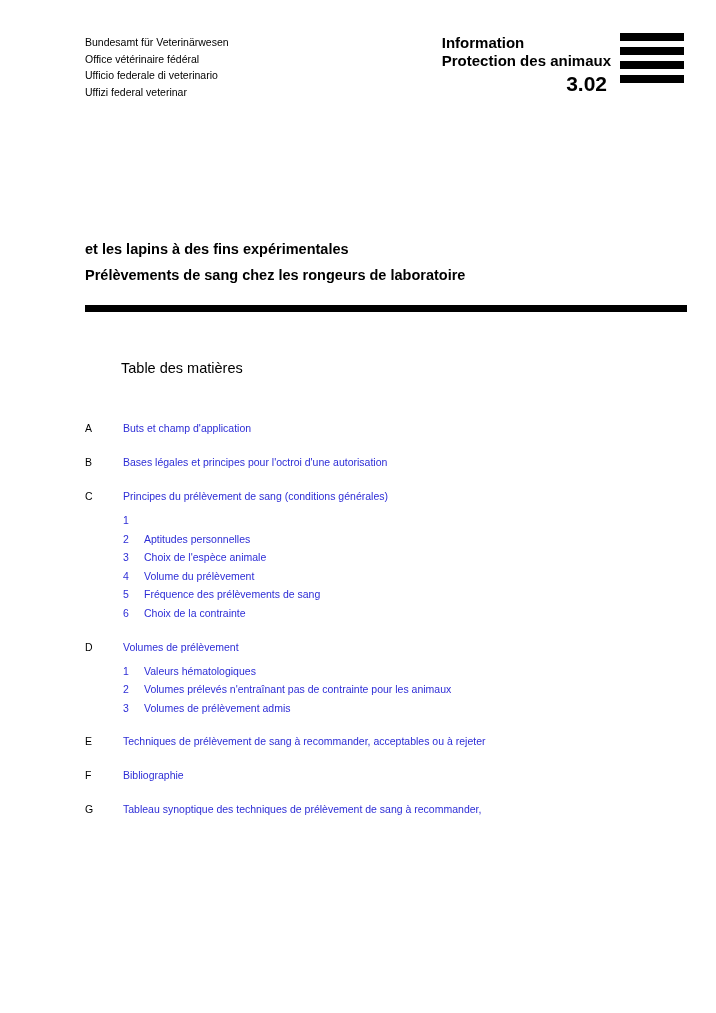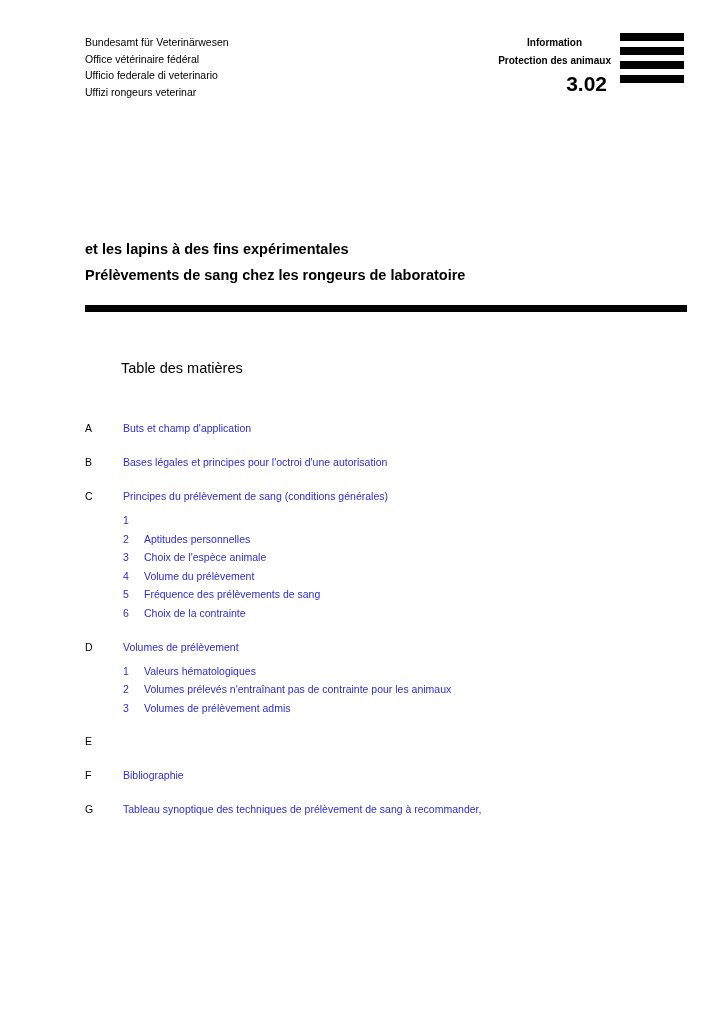--- a/index.html
+++ b/index.html
@@ -34,22 +34,22 @@
     line-height: 16.5px;
     color: #000000;
   }
   .org-block div {
     white-space: nowrap;
   }
   .info-block {
     position: absolute;
     right: 105px;
     top: 34px;
-    text-align: center;
-    font-size: 10px;
+    text-align: left;
+    font-size: 15px;
     font-weight: bold;
     line-height: 18px;
   }
   .info-number {
     position: absolute;
     right: 109px;
     top: 72px;
     text-align: right;
     font-size: 21px;
     font-weight: bold;
@@ -155,21 +155,21 @@
 <body>
 
 <div class="page">
 
   <div class="header">
 
     <div class="org-block">
       <div>Bundesamt für Veterinärwesen</div>
       <div>Office vétérinaire fédéral</div>
       <div>Ufficio federale di veterinario</div>
-      <div>Uffizi rongeurs veterinar</div>
+      <div>Uffizi federal veterinar</div>
     </div>
 
     <div class="info-block">
       <div>Information</div>
       <div>Protection des animaux</div>
     </div>
 
     <div class="info-number">3.02</div>
 
     <div class="bars">
@@ -255,20 +255,21 @@
         <div class="toc-sub">
           <span class="num">3</span>
           <span class="sublabel">Volumes de prélèvement admis</span>
         </div>
       </div>
     </div>
 
     <div class="toc-group gap-before-group">
       <div class="toc-entry">
         <span class="letter">E</span>
+        <span class="label">Techniques de prélèvement de sang à recommander, acceptables ou à rejeter</span>
       </div>
     </div>
 
     <div class="toc-group">
       <div class="toc-entry">
         <span class="letter">F</span>
         <span class="label">Bibliographie</span>
       </div>
     </div>
 

